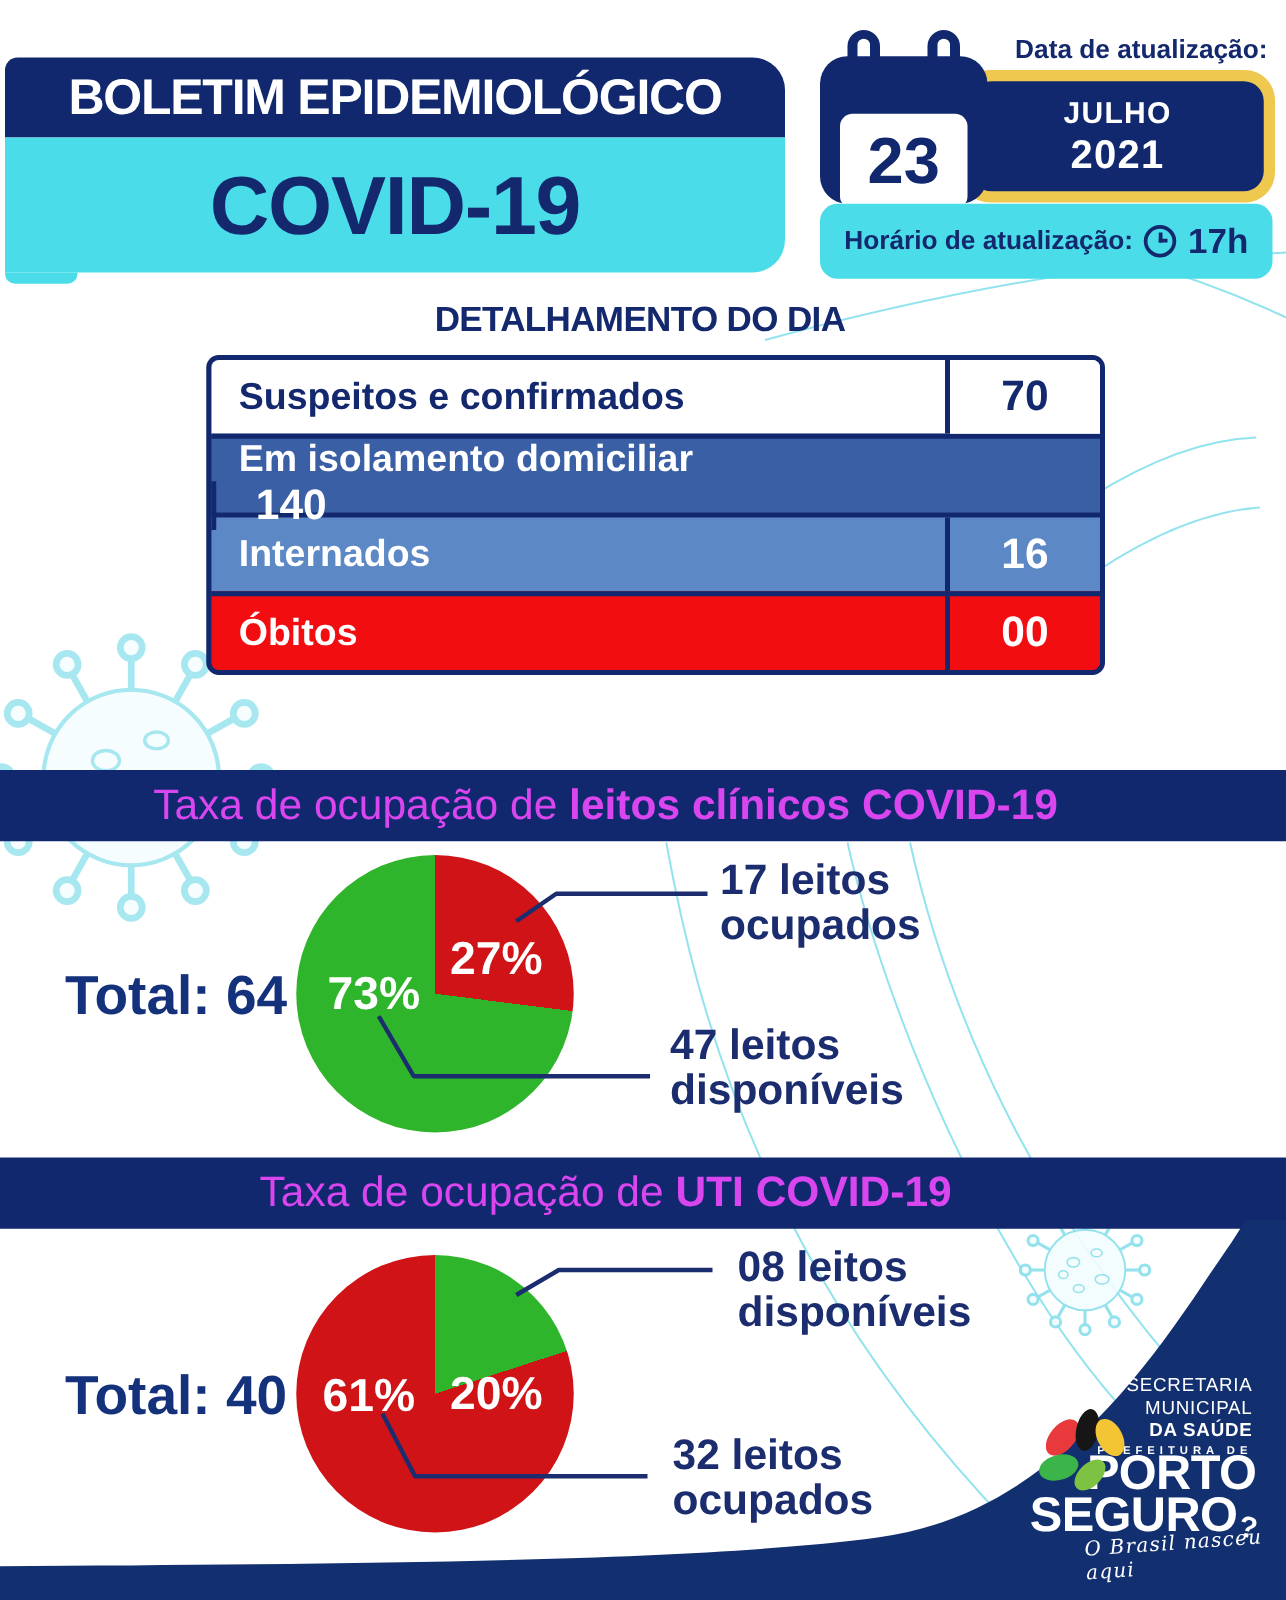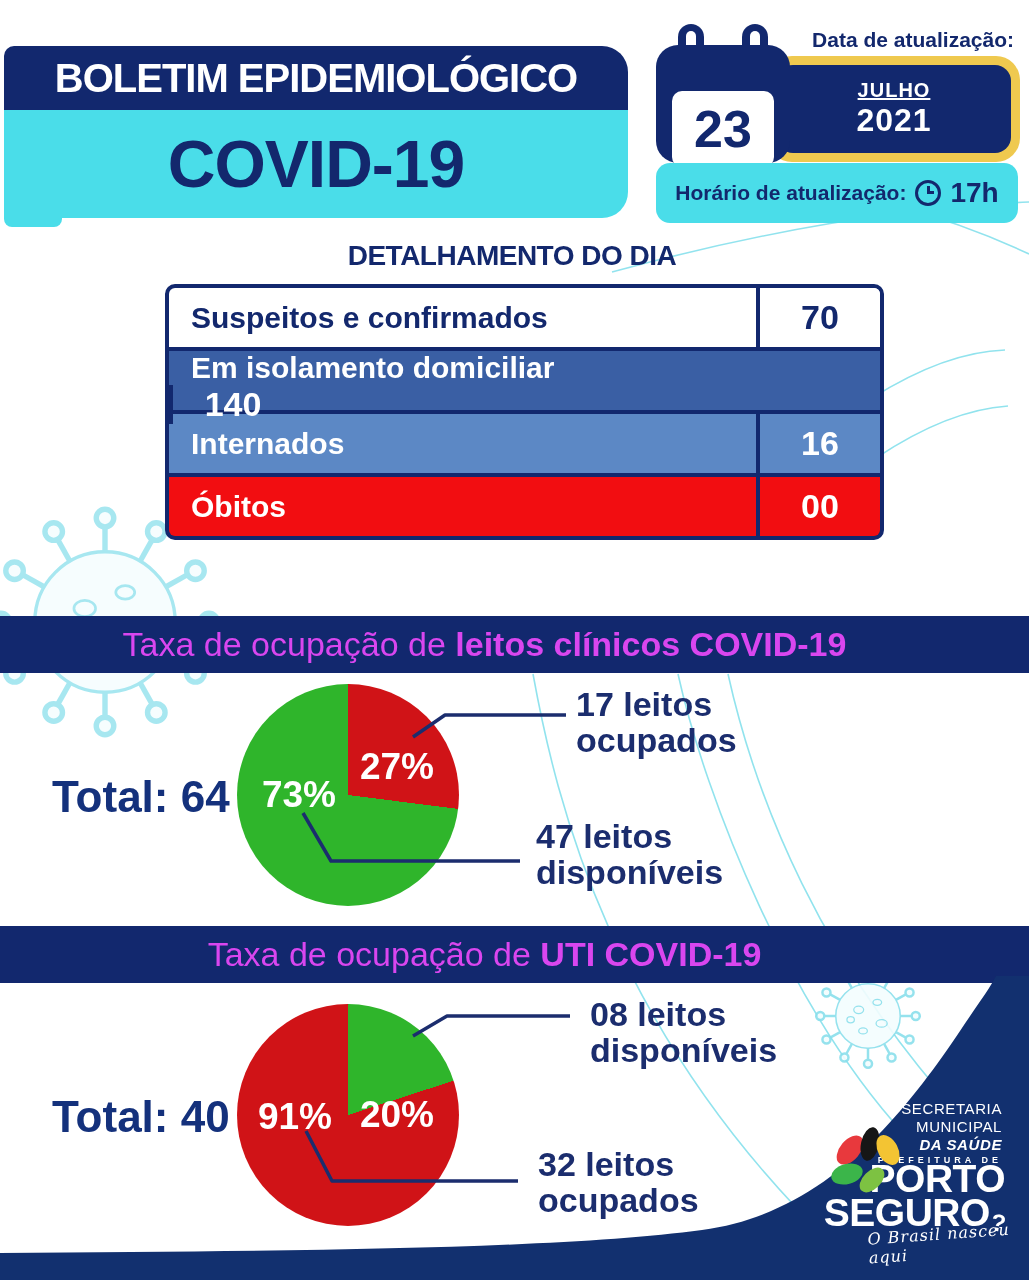--- a/index.html
+++ b/index.html
@@ -16,21 +16,21 @@
   .hdr-bottom{position:absolute;left:0;top:64px;width:100%;height:108px;background:#4adde9;
            border-radius:0 0 26px 0;display:flex;align-items:center;justify-content:center;}
   .hdr-bottom span{color:#13286d;font-weight:800;font-size:66px;letter-spacing:-1px;}
   .hdr-tab{position:absolute;left:0;top:172px;width:58px;height:9px;background:#4adde9;border-radius:0 0 8px 8px;}
 
   
   .date-label{left:758px;top:28px;width:256px;text-align:right;color:#13286d;font-weight:700;font-size:21px;}
   .month-box{left:768px;top:56px;width:252px;height:106px;background:#efc94f;border-radius:24px;}
   .month-inner{position:absolute;left:9px;top:9px;right:9px;bottom:9px;background:#12286e;border-radius:16px;
                display:flex;flex-direction:column;align-items:center;justify-content:center;color:#fff;font-weight:700;}
-  .month-inner .m{font-size:20px;letter-spacing:1px;text-decoration:underline;}
+  .month-inner .m{font-size:24px;letter-spacing:1px;}
   .month-inner .y{font-size:32px;letter-spacing:1px;}
   .calendar{left:656px;top:24px;width:134px;height:142px;padding-left:41px;}
   .cal-body{position:absolute;left:0;top:21px;width:134px;height:118px;background:#12286e;border-radius:22px;}
   .cal-face{position:absolute;left:16px;top:46px;width:102px;height:76px;background:#ffffff;border-radius:10px;
             display:flex;align-items:center;justify-content:center;}
   .cal-face span{color:#12286e;font-weight:800;font-size:52px;}
   .cal-ring{position:absolute;top:0;width:26px;height:48px;background:#12286e;border-radius:13px;}
   .cal-ring.r1{left:22px;} .cal-ring.r2{left:86px;}
   .cal-ring::after{content:"";position:absolute;left:8px;top:7px;width:10px;height:24px;background:#ffffff;border-radius:6px;}
   .time-pill{left:656px;top:163px;width:362px;height:60px;background:#4adde9;border-radius:14px;
@@ -67,21 +67,21 @@
   .pie1{left:237px;top:684px;} .pie2{left:237px;top:1004px;}
   .pct{position:absolute;width:100px;text-align:center;color:#ffffff;font-weight:800;font-size:37px;}
   .total{color:#14317c;font-weight:800;font-size:44px;}
   .total1{left:52px;top:772px;width:200px;} .total2{left:52px;top:1092px;width:200px;}
   .callout{color:#1b2d6e;font-weight:800;font-size:34px;line-height:1.07;}
   .co1{left:576px;top:686px;} .co2{left:536px;top:818px;}
   .co3{left:590px;top:996px;}  .co4{left:538px;top:1146px;}
 
   
   .logo-org{right:27px;top:1100px;text-align:right;color:#ffffff;font-size:15px;line-height:1.2;letter-spacing:0.6px;z-index:6;}
-  .logo-org .b{font-weight:700;font-style:italic;}
+  .logo-org .b{font-weight:700;}
   .logo-pref{right:27px;top:1155px;text-align:right;color:#ffffff;font-size:9px;font-weight:700;letter-spacing:4px;z-index:6;}
   .logo-city{right:24px;top:1162px;text-align:right;color:#ffffff;font-weight:800;font-size:39px;line-height:0.87;
              letter-spacing:-0.5px;z-index:6;}
   .qmark{display:inline-block;font-size:24px;font-weight:800;transform:translateY(5px) rotate(10deg);margin-left:1px;}
   .slogan{left:868px;top:1224px;color:#ffffff;font-family:"DejaVu Serif",serif;font-style:italic;font-size:16px;
           letter-spacing:1px;transform:rotate(-4deg);z-index:6;}
   .petals{left:830px;top:1124px;z-index:6;}
 
   .z2{z-index:2;} .z3{z-index:3;} .z4{z-index:4;}
 </style>
@@ -214,21 +214,21 @@
     <div>disponíveis</div>
   </div>
 
   <div class="abs banner banner2 z2">
     <span class="t-reg">Taxa de ocupação de </span>
     <span class="t-bold">UTI COVID-19</span>
   </div>
   <div class="abs total total2 z2">Total: 40</div>
   <div class="abs pie pie2 z2" style="background: conic-gradient(rgb(47, 181, 43) 0%, rgb(47, 181, 43) 20%, rgb(208, 19, 23) 20%, rgb(208, 19, 23) 100%);">
     <div class="pct" style="left:110px;top:44px;margin-top:46px;">20%</div>
-    <div class="pct" style="left:8px;top:92px;">91%</div>
+    <div class="pct" style="left:8px;top:92px;">61%</div>
   </div>
   <div class="abs callout co3 z2">
     <div>08 leitos</div>
     <div>disponíveis</div>
   </div>
   <div class="abs callout co4 z2">
     <div>32 leitos</div>
     <div>ocupados</div>
   </div>
 

